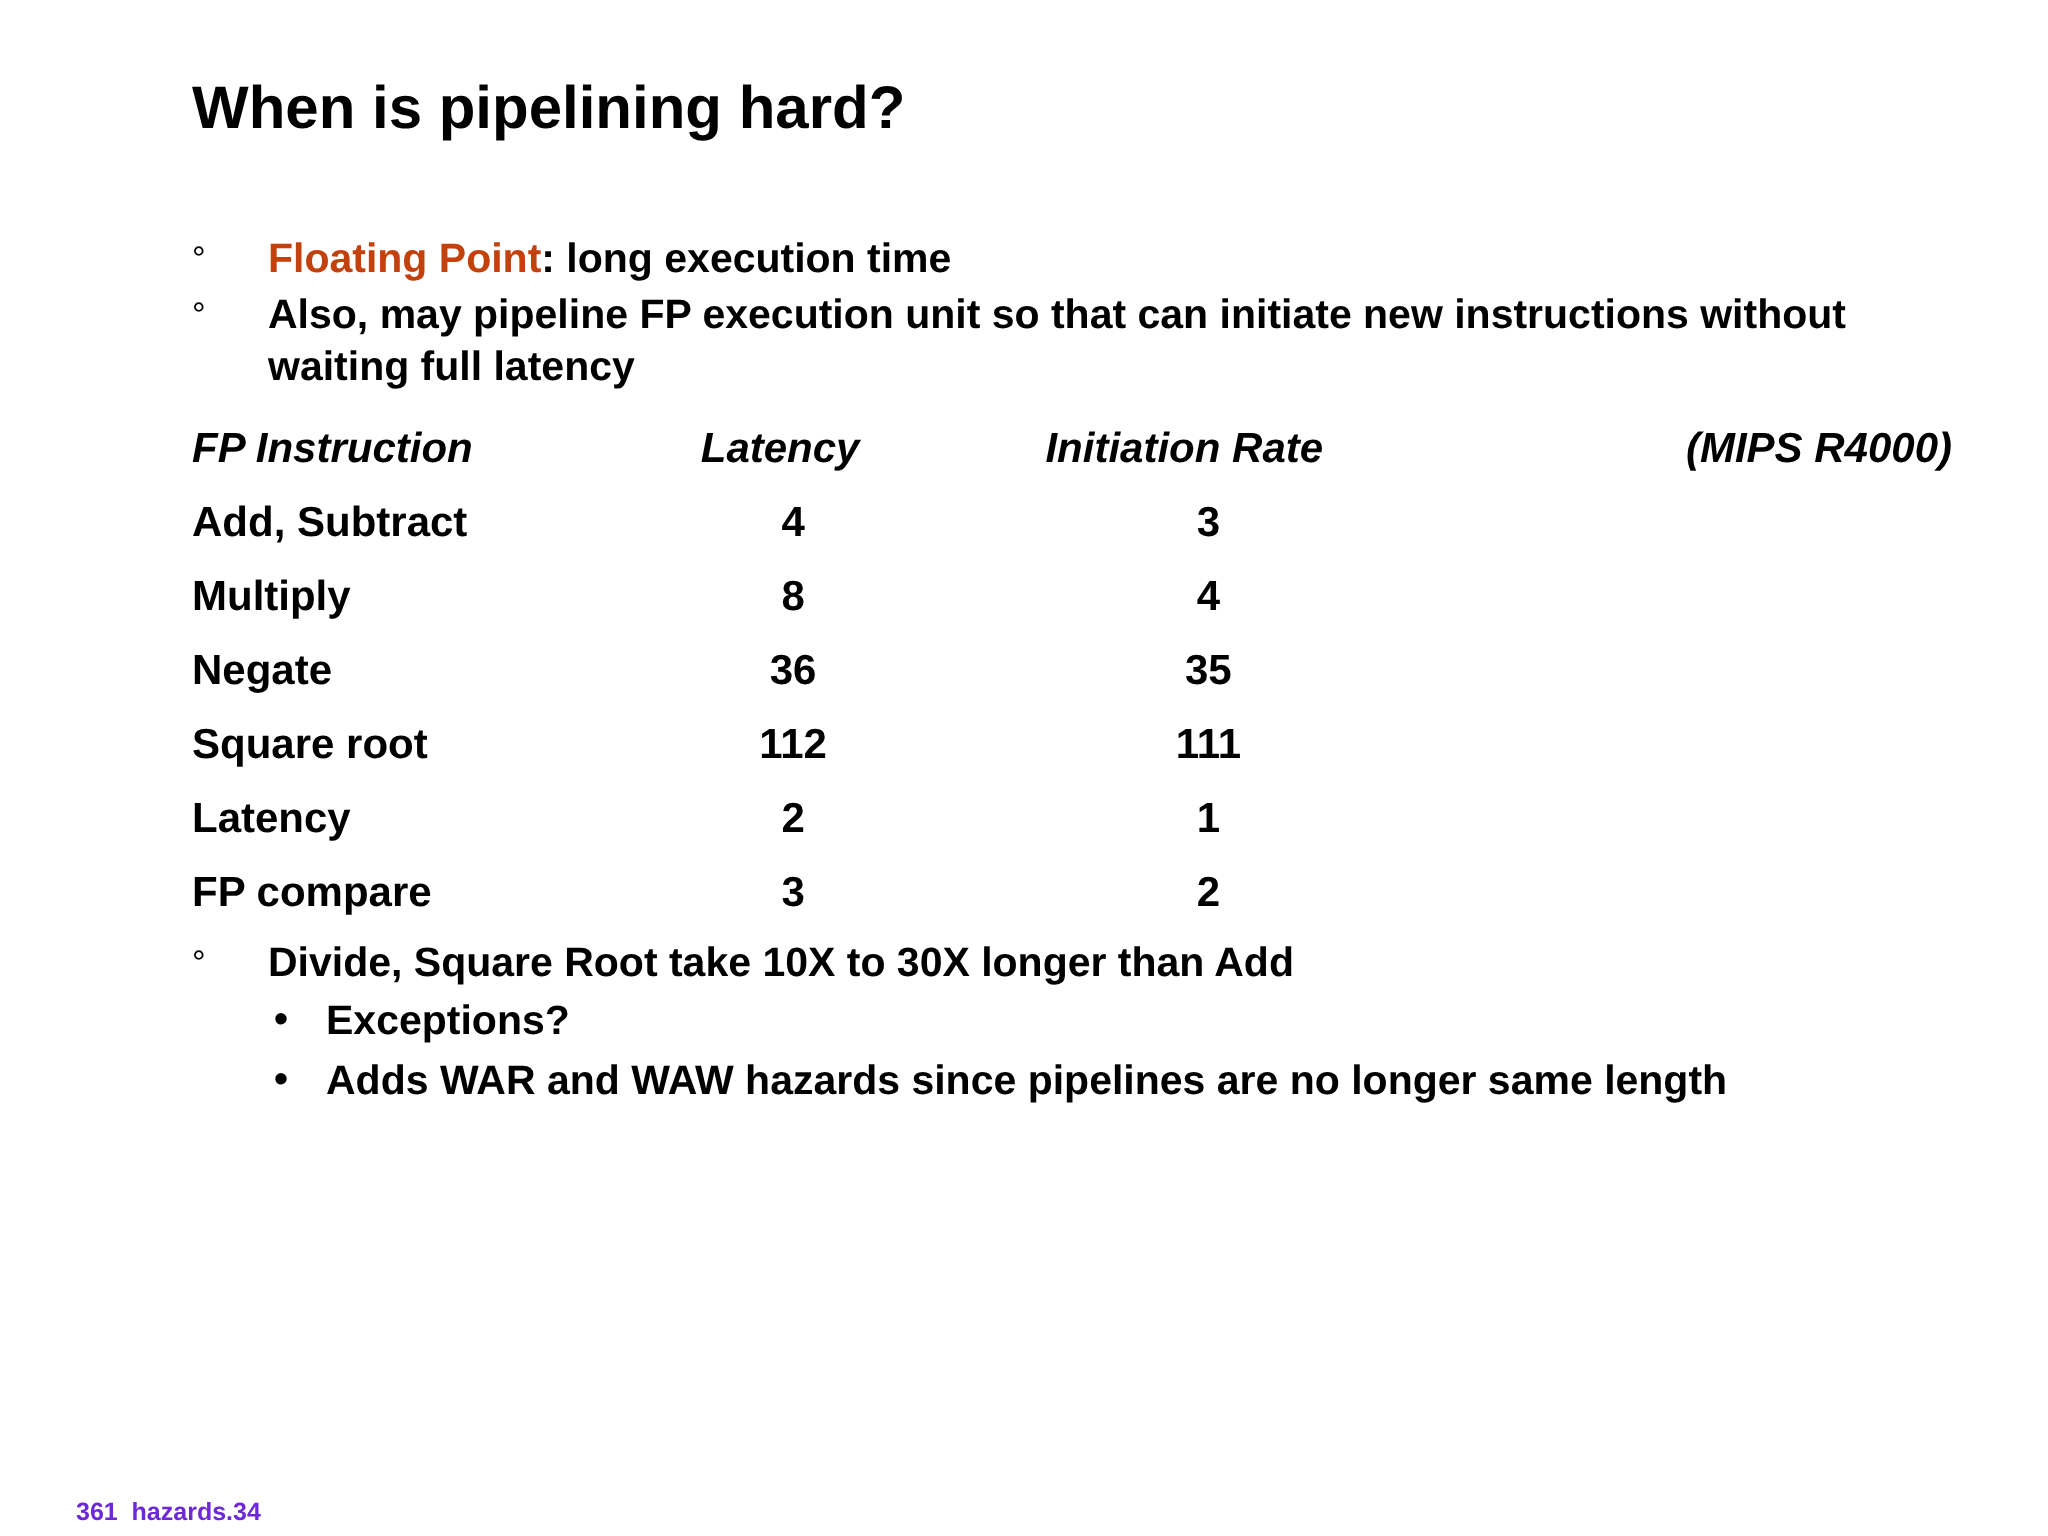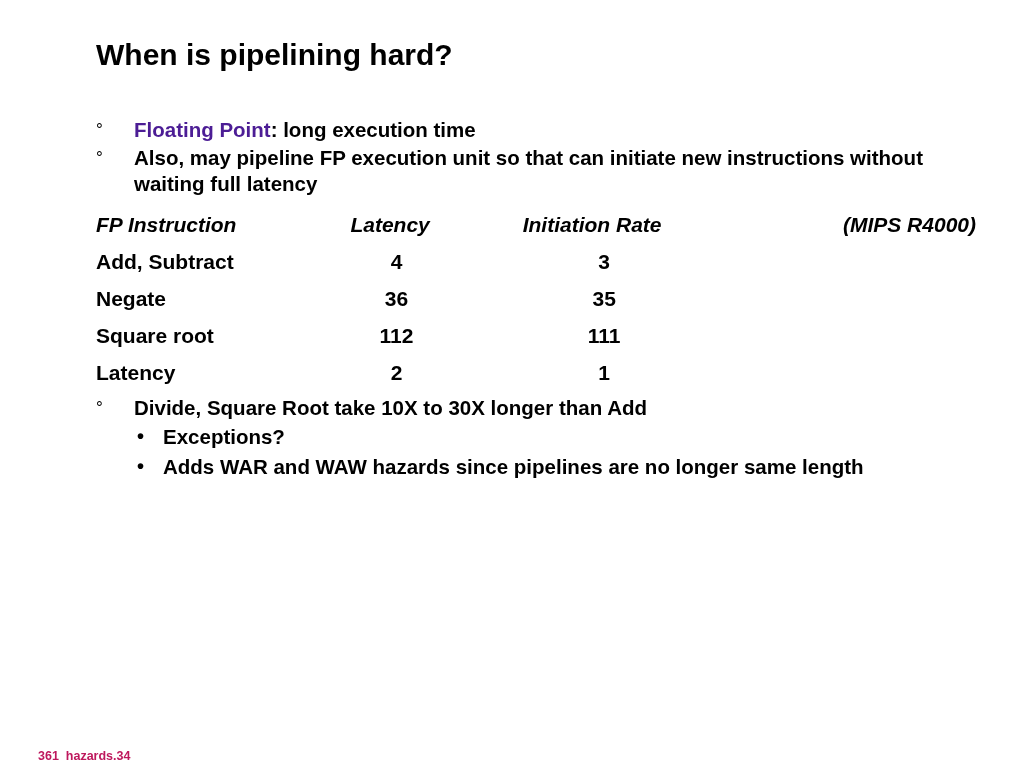--- a/index.html
+++ b/index.html
@@ -52,21 +52,21 @@
     width: 38px;
     flex: 0 0 38px;
     font-size: 17px;
     line-height: 26px;
     font-weight: normal;
   }
   .bullet-text {
     flex: 1 1 auto;
   }
   .accent {
-    color: #4c1d95;
+    color: #c2410c;
   }
 
   .sub-row {
     display: flex;
     align-items: flex-start;
     font-size: 20.5px;
     font-weight: bold;
     line-height: 27px;
     margin-left: 41px;
     margin-bottom: 3px;
@@ -104,21 +104,21 @@
   .fptable tr.head .col-lat { text-align: left; padding-left: 42px; }
   .fptable tr.head .col-init { text-align: left; padding-left: 38px; }
   .fptable tr.head .col-note { text-align: right; padding-left: 60px; }
 
   .footer {
     position: absolute;
     left: 38px;
     top: 733px;
     font-size: 12.5px;
     font-weight: bold;
-    color: #be185d;
+    color: #6d28d9;
     white-space: pre;
   }
 </style>
 </head>
 <body>
 
 <div class="slide">
 
   <div class="title">When is pipelining hard?</div>
 
@@ -142,37 +142,49 @@
         <td class="col-init">Initiation Rate</td>
         <td class="col-note">(MIPS R4000)</td>
       </tr>
       <tr>
         <td class="col-name">Add, Subtract</td>
         <td class="col-lat">4</td>
         <td class="col-init">3</td>
         <td class="col-note"></td>
       </tr>
       <tr>
+        <td class="col-name">Multiply</td>
+        <td class="col-lat">8</td>
+        <td class="col-init">4</td>
+        <td class="col-note"></td>
+      </tr>
+      <tr>
         <td class="col-name">Negate</td>
         <td class="col-lat">36</td>
         <td class="col-init">35</td>
         <td class="col-note"></td>
       </tr>
       <tr>
         <td class="col-name">Square root</td>
         <td class="col-lat">112</td>
         <td class="col-init">111</td>
         <td class="col-note"></td>
       </tr>
       <tr>
         <td class="col-name">Latency</td>
         <td class="col-lat">2</td>
         <td class="col-init">1</td>
         <td class="col-note"></td>
       </tr>
+      <tr>
+        <td class="col-name">FP compare</td>
+        <td class="col-lat">3</td>
+        <td class="col-init">2</td>
+        <td class="col-note"></td>
+      </tr>
     </tbody>
       </table>
 
     <div class="bullet-row">
       <span class="bullet-mark">°</span>
       <span class="bullet-text">Divide, Square Root take 10X to 30X longer than Add</span>
     </div>
 
     <div class="sub-row">
       <span class="sub-mark">•</span>

